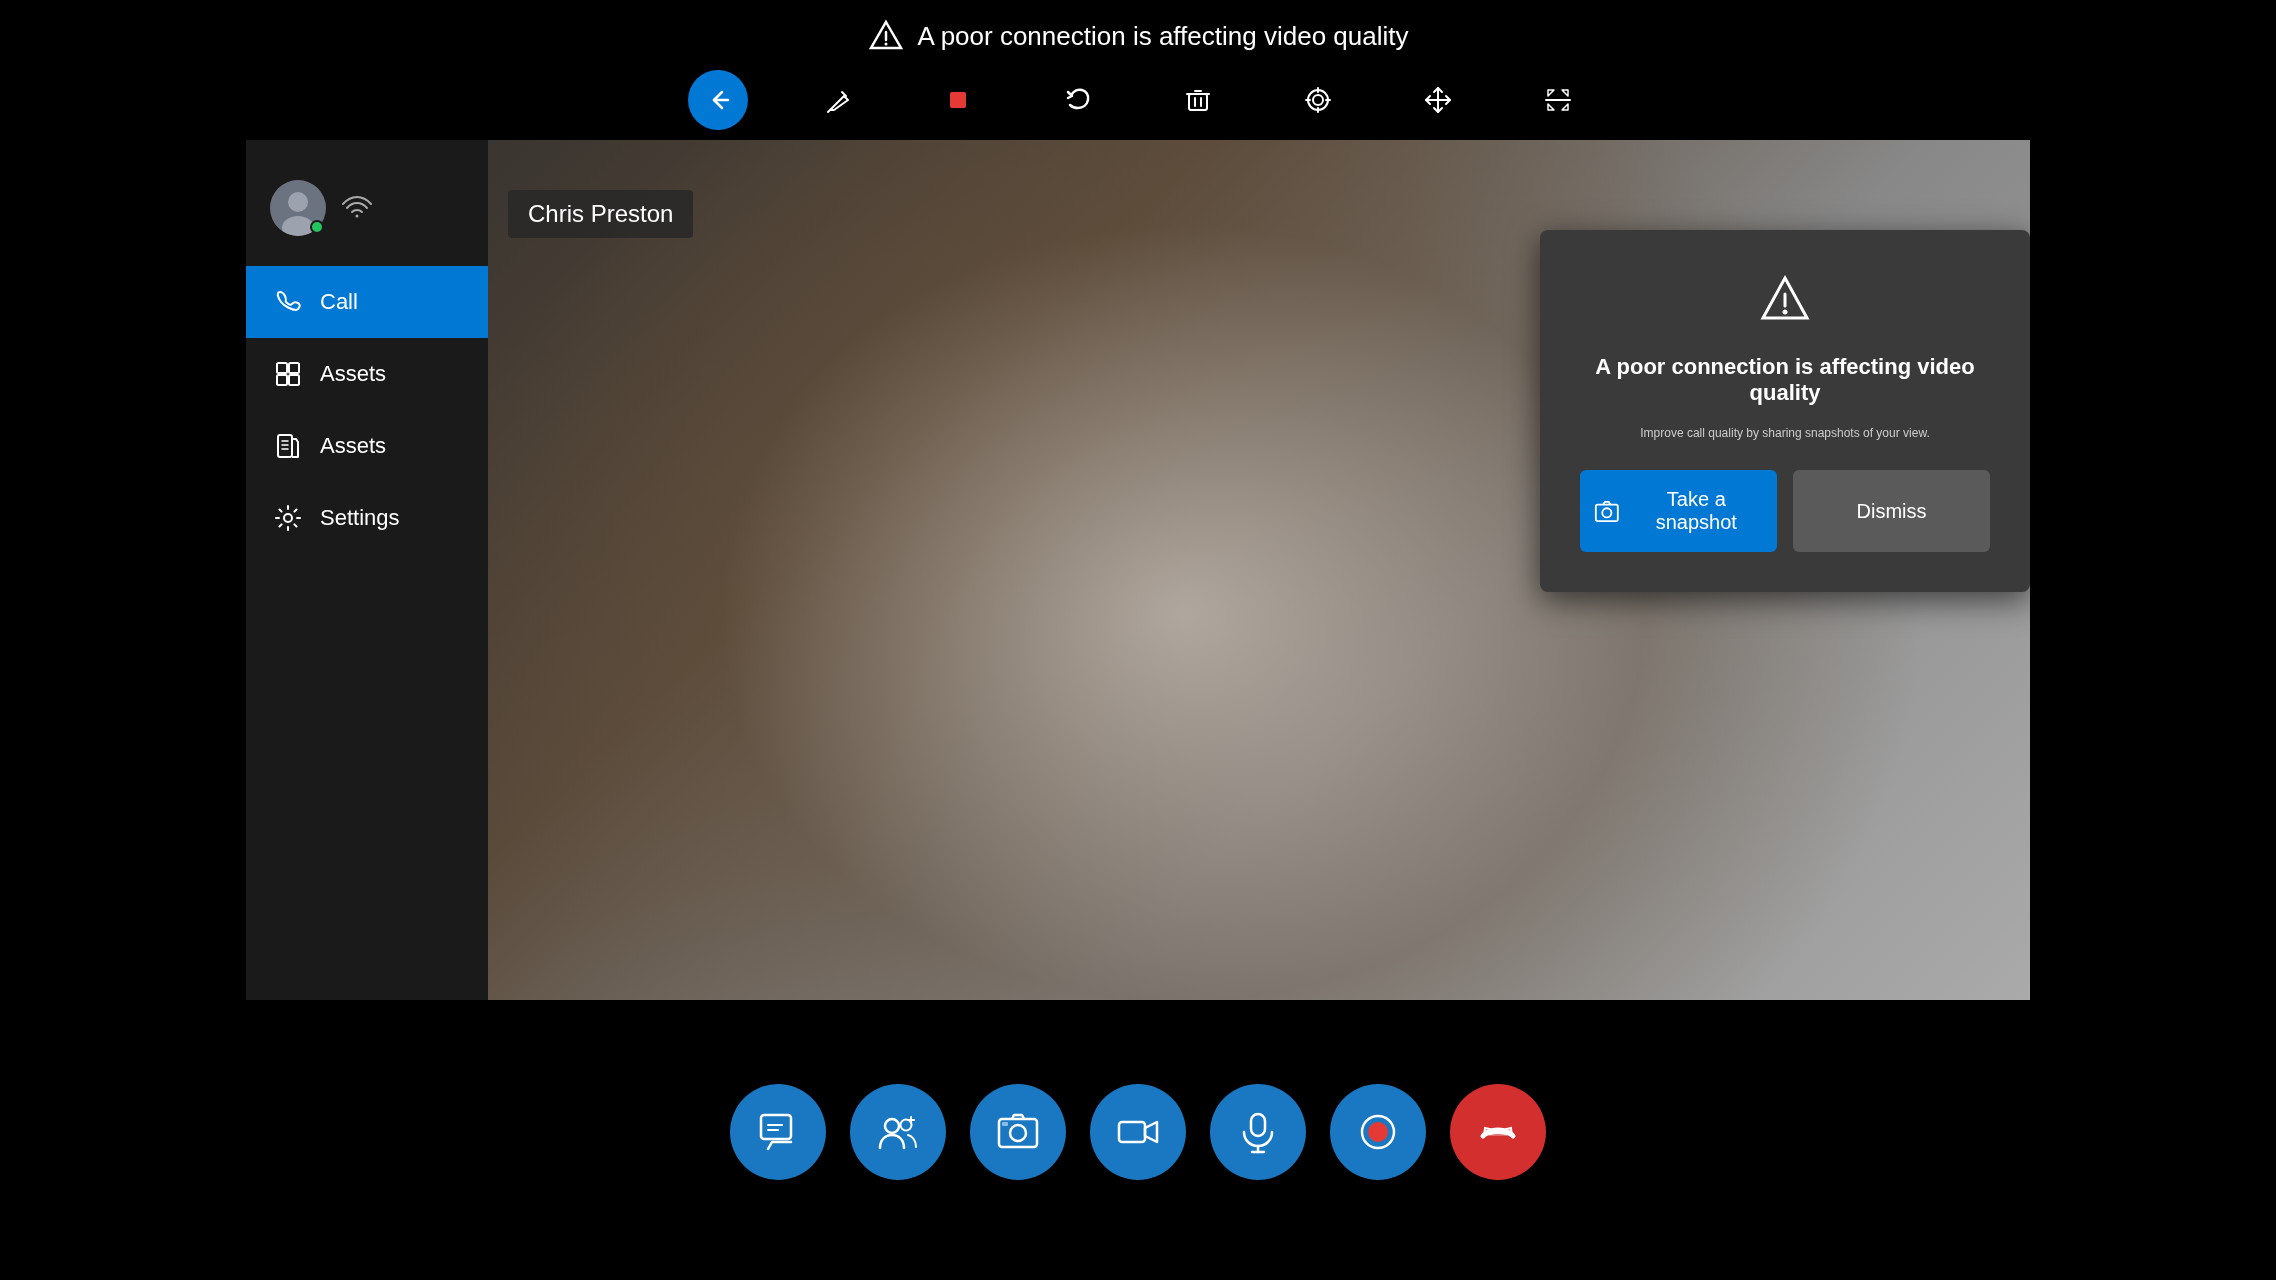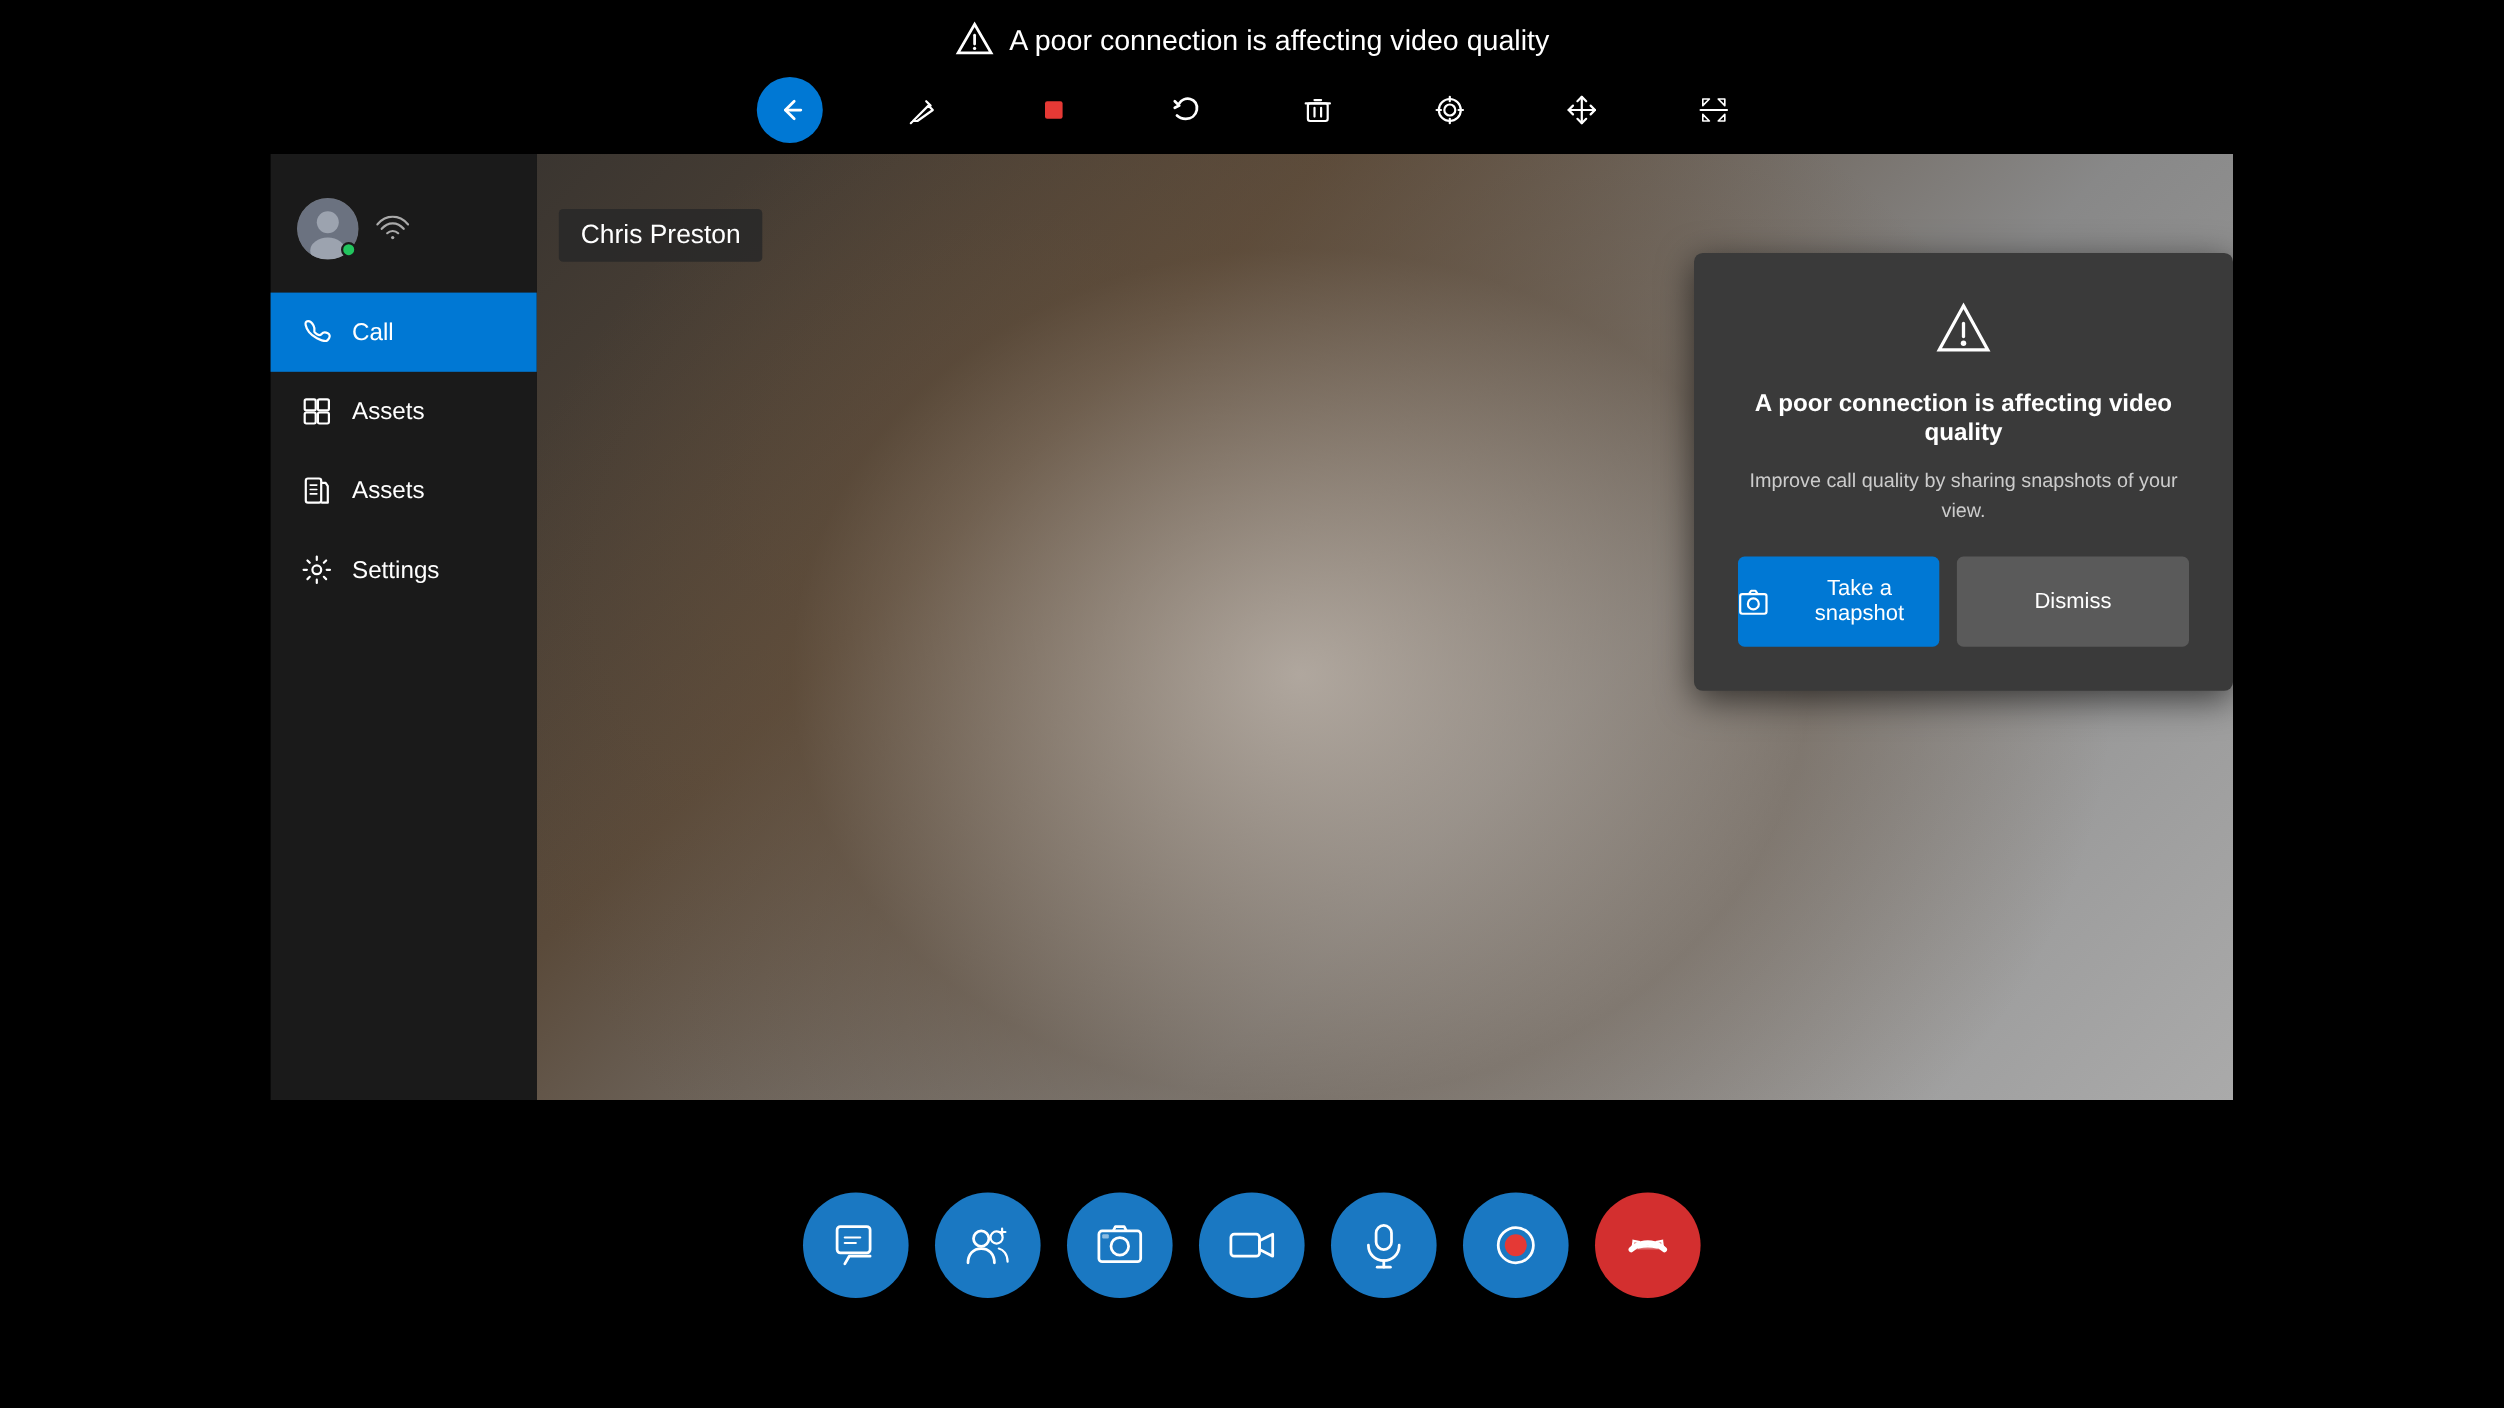--- a/index.html
+++ b/index.html
@@ -185,37 +185,37 @@
       margin-bottom: 6px;
     }
     .alert-title {
       color: #fff;
       font-size: 22px;
       font-weight: 600;
       text-align: center;
     }
     .alert-subtitle {
       color: #ccc;
-      font-size: 18px;
+      font-size: 12px;
       text-align: center;
       line-height: 1.5;
     }
     .alert-buttons {
       display: flex;
       gap: 16px;
       margin-top: 10px;
       width: 100%;
     }
     .btn-snapshot {
       flex: 1;
       background: #0078d4;
       color: #fff;
       border: none;
       border-radius: 6px;
-      padding: 18px 0;
+      padding: 18px 14px;
       font-size: 20px;
       cursor: pointer;
       display: flex;
       align-items: center;
       justify-content: center;
       gap: 10px;
     }
     .btn-dismiss {
       flex: 1;
       background: #5a5a5a;

